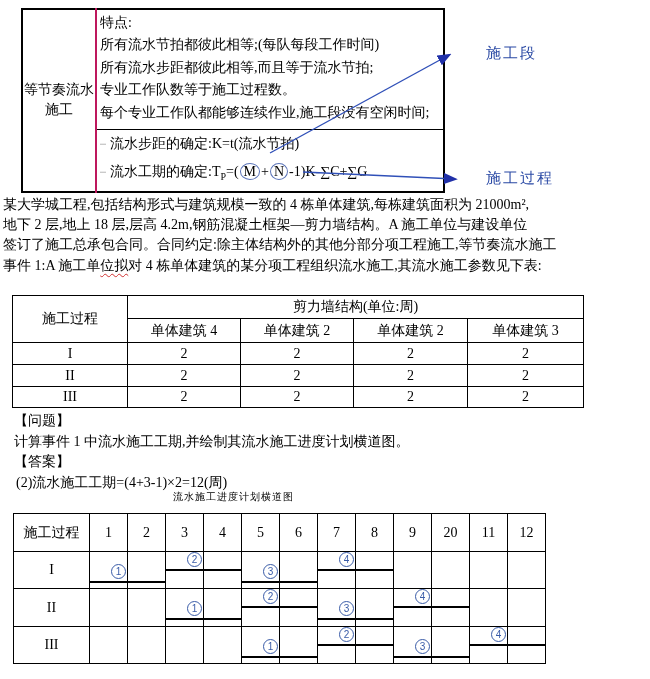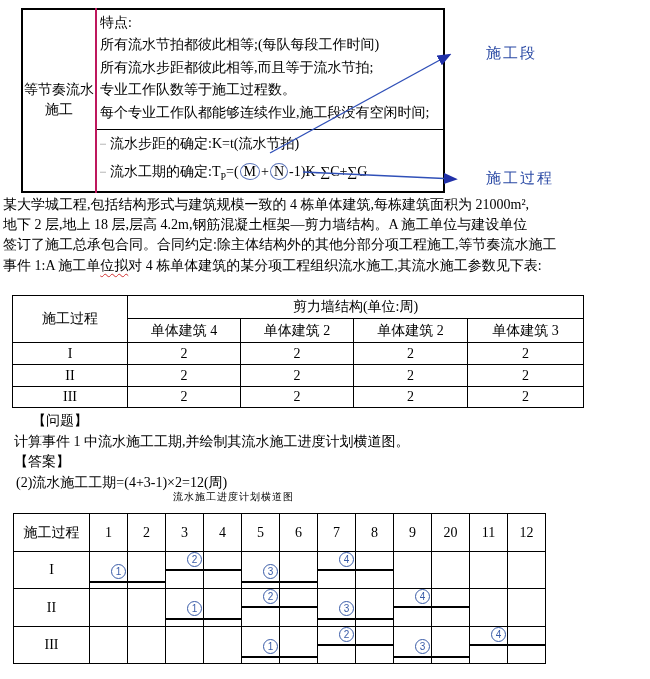--- a/index.html
+++ b/index.html
@@ -135,21 +135,21 @@
       <td>III</td>
       <td>2</td>
       <td>2</td>
       <td>2</td>
       <td>2</td>
     </tr>
   </tbody>
     </table>
 </div>
 
-<div class="abs qa-line" style="left:32px;top:412px;">【问题】</div>
+<div class="abs qa-line" style="left:14px;top:412px;">【问题】</div>
 <div class="abs qa-line" style="left:14px;top:433px;">计算事件 1 中流水施工工期,并绘制其流水施工进度计划横道图。</div>
 <div class="abs qa-line" style="left:14px;top:453px;">【答案】</div>
 <div class="abs qa-line" style="left:16px;top:474px;">(2)流水施工工期=(4+3-1)×2=12(周)</div>
 
 <div class="abs" id="gantt-title">流水施工进度计划横道图</div>
 
 <div class="abs" id="gantt">
   <table>
     <colgroup>
       <col style="width:76px">

